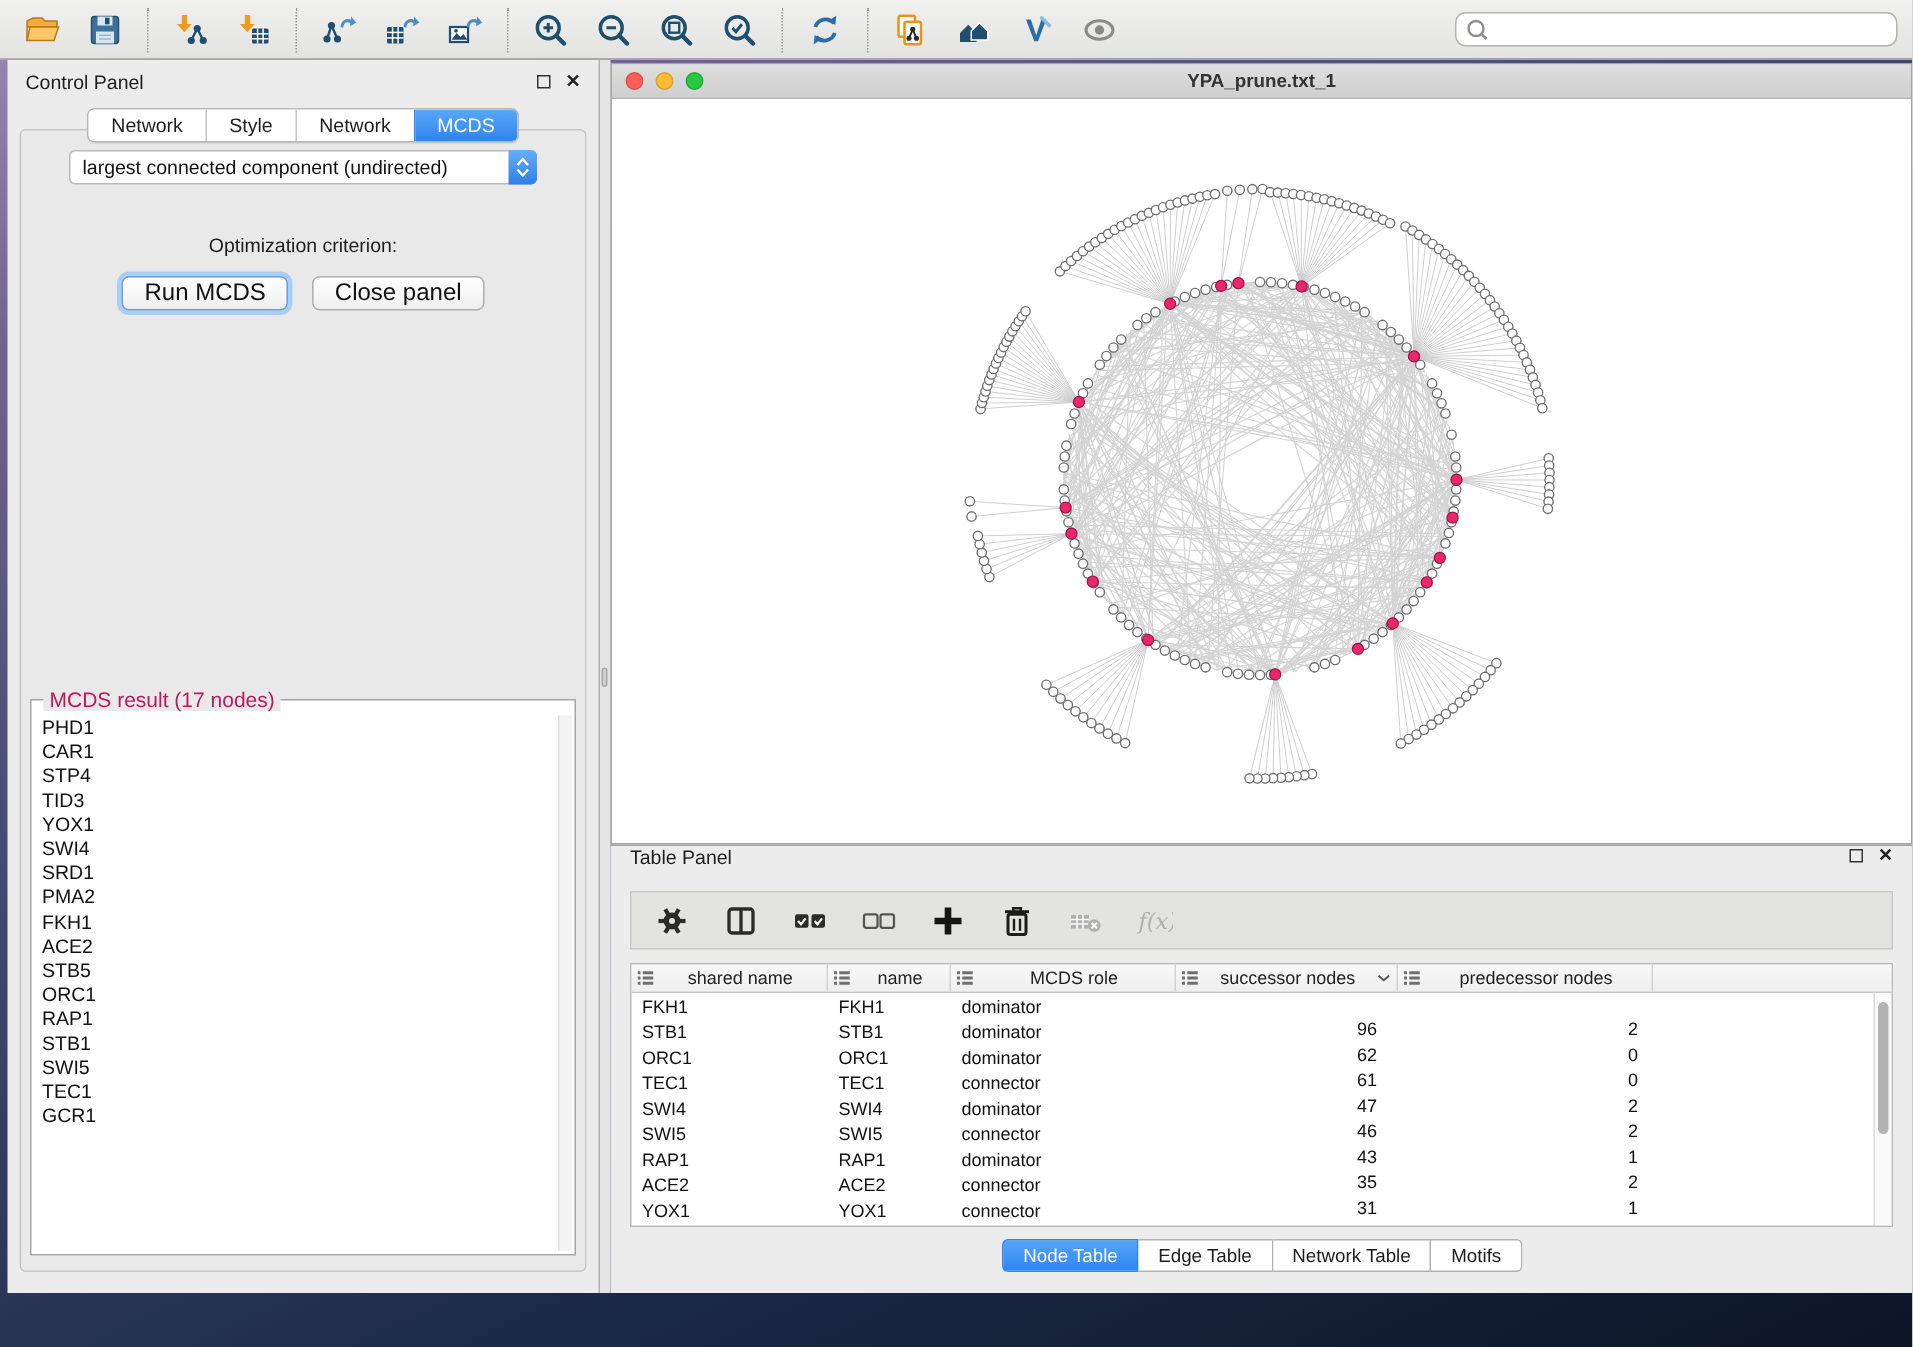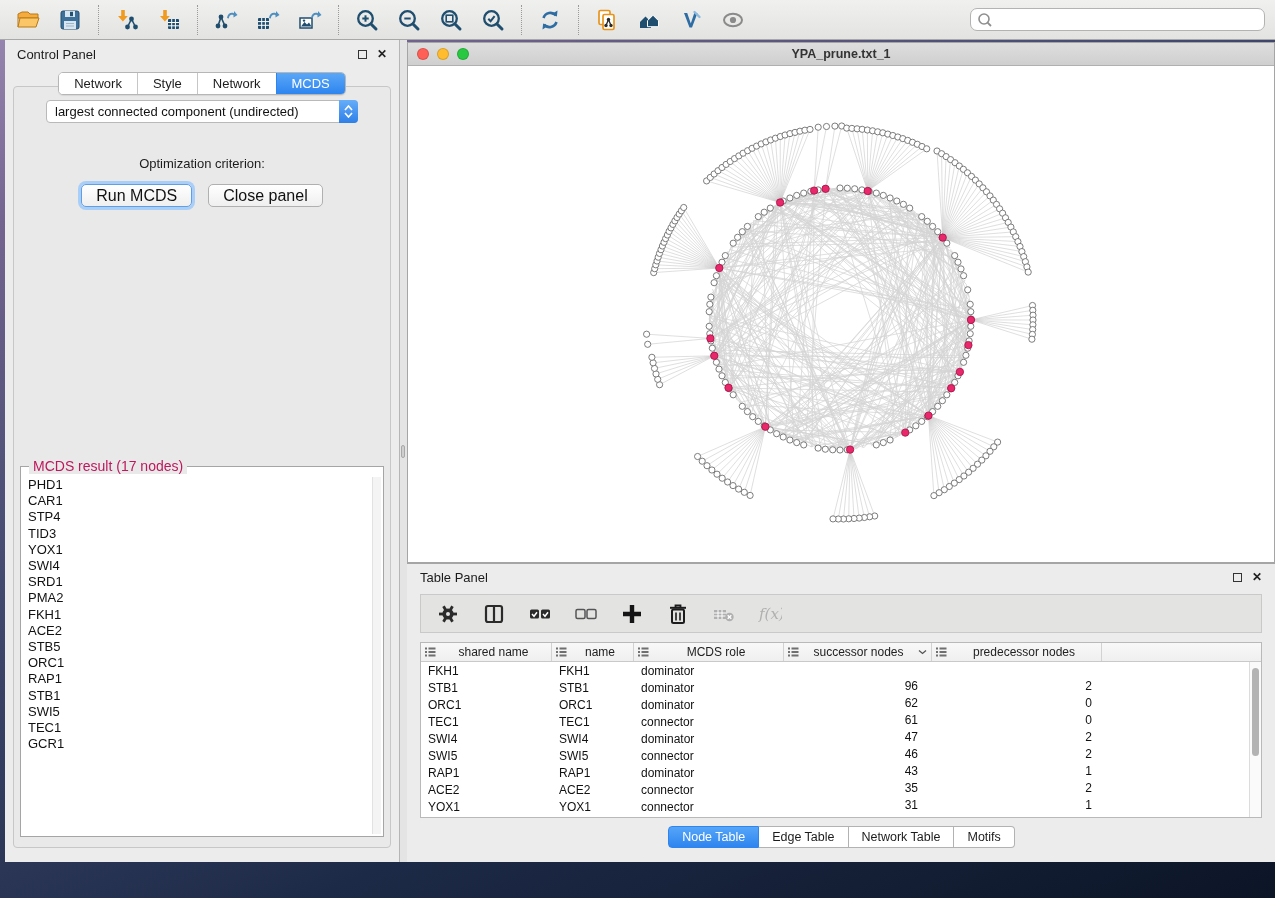--- a/index.html
+++ b/index.html
@@ -61,21 +61,21 @@
   #net-titlebar { height:23px; background:linear-gradient(#dedede,#cfcfcf); border-bottom:1px solid #b0b0b0;
     display:flex; align-items:center; position:relative; }
   #traffic { display:flex; gap:8px; padding-left:9px; }
   .light { width:12px; height:12px; border-radius:50%; border:1px solid rgba(0,0,0,.15); }
   #net-title { position:absolute; left:0; right:0; text-align:center; font-size:12.5px; font-weight:bold; color:#333; }
   #net-canvas { position:relative; width:866px; height:496px; background:#fff; overflow:hidden; }
 
   
   #table-panel { position:absolute; left:407px; top:563px; width:868px; height:299px;
     background:#ececec; border-top:1px solid #a5a5a5; }
-  #tp-header { height:26px; display:flex; align-items:center; padding:0 13px; font-size:13px; color:#1c1c1c;gap:40px; }
+  #tp-header { height:26px; display:flex; align-items:flex-start; padding:0 13px; font-size:13px; color:#1c1c1c;gap:40px; }
   #tp-toolbar { position:absolute; left:13px; right:13px; top:30px; height:39px;
     background:#e3e3e1; border:1px solid #c9c9c9; display:flex; align-items:center; gap:20px; padding:0 14px; }
   .tpt-icon { width:26px; height:26px; display:flex; align-items:center; justify-content:center; }
   #tp-table { position:absolute; left:13px; right:13px; top:78px; bottom:44px; background:#fff; border:1px solid #b9b9b9; overflow:hidden; }
   #tp-colhead { display:flex; height:19px; background:linear-gradient(#f8f8f8,#efefef); border-bottom:1px solid #c9c9c9; }
   .th { display:flex; align-items:center; border-right:1px solid #d2d2d2; font-size:12px; color:#222; padding:0 4px; gap:4px; }
   .th .th-label { flex:1; text-align:center; white-space:nowrap; overflow:hidden; }
   .tr { display:flex; height:17px; align-items:center; }
   .td { font-size:12px; color:#111; white-space:nowrap; overflow:hidden; }
   .td.left { padding-left:7px; text-align:left; }

